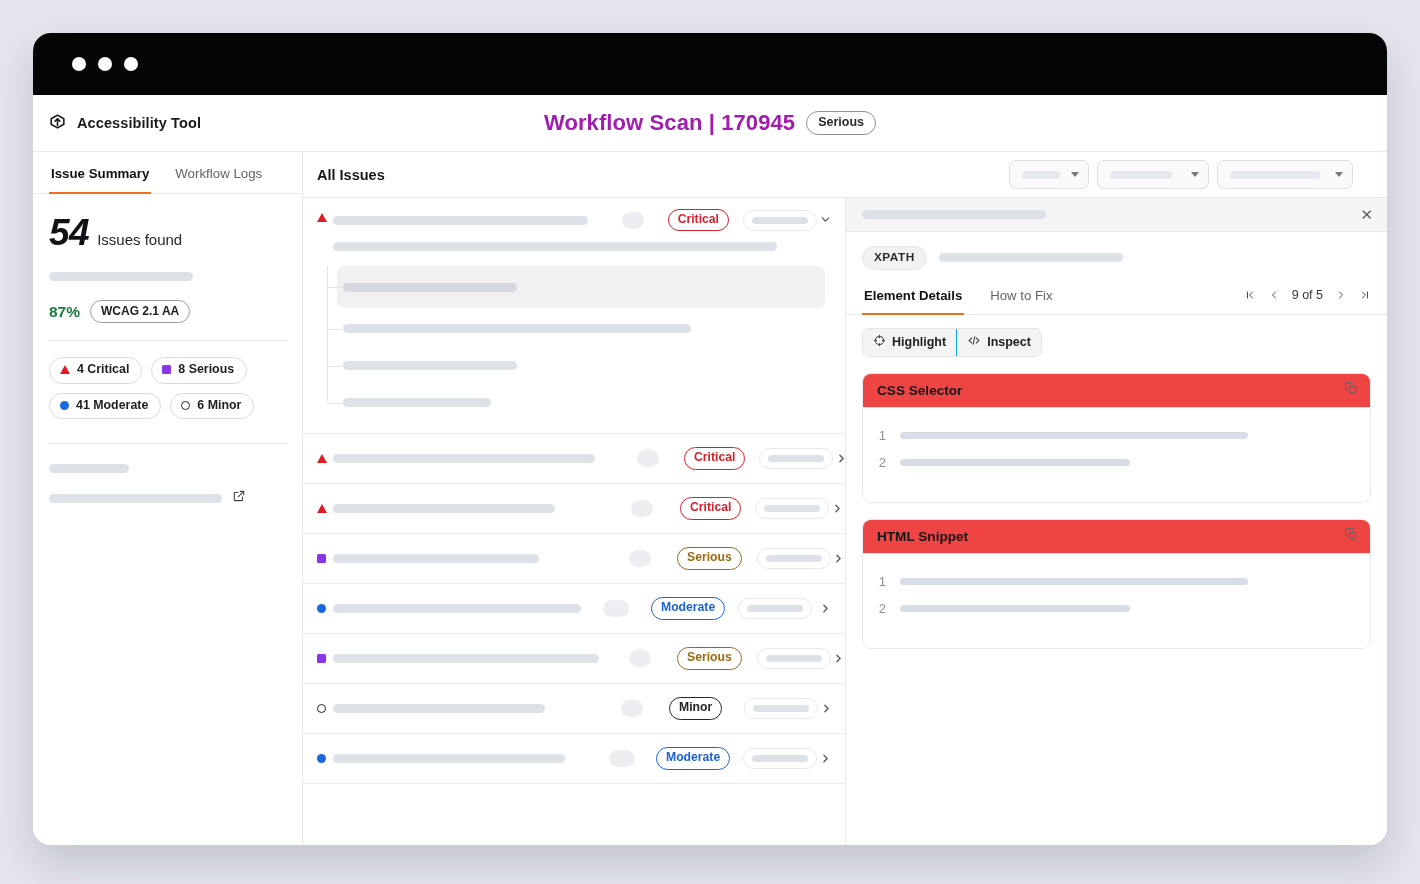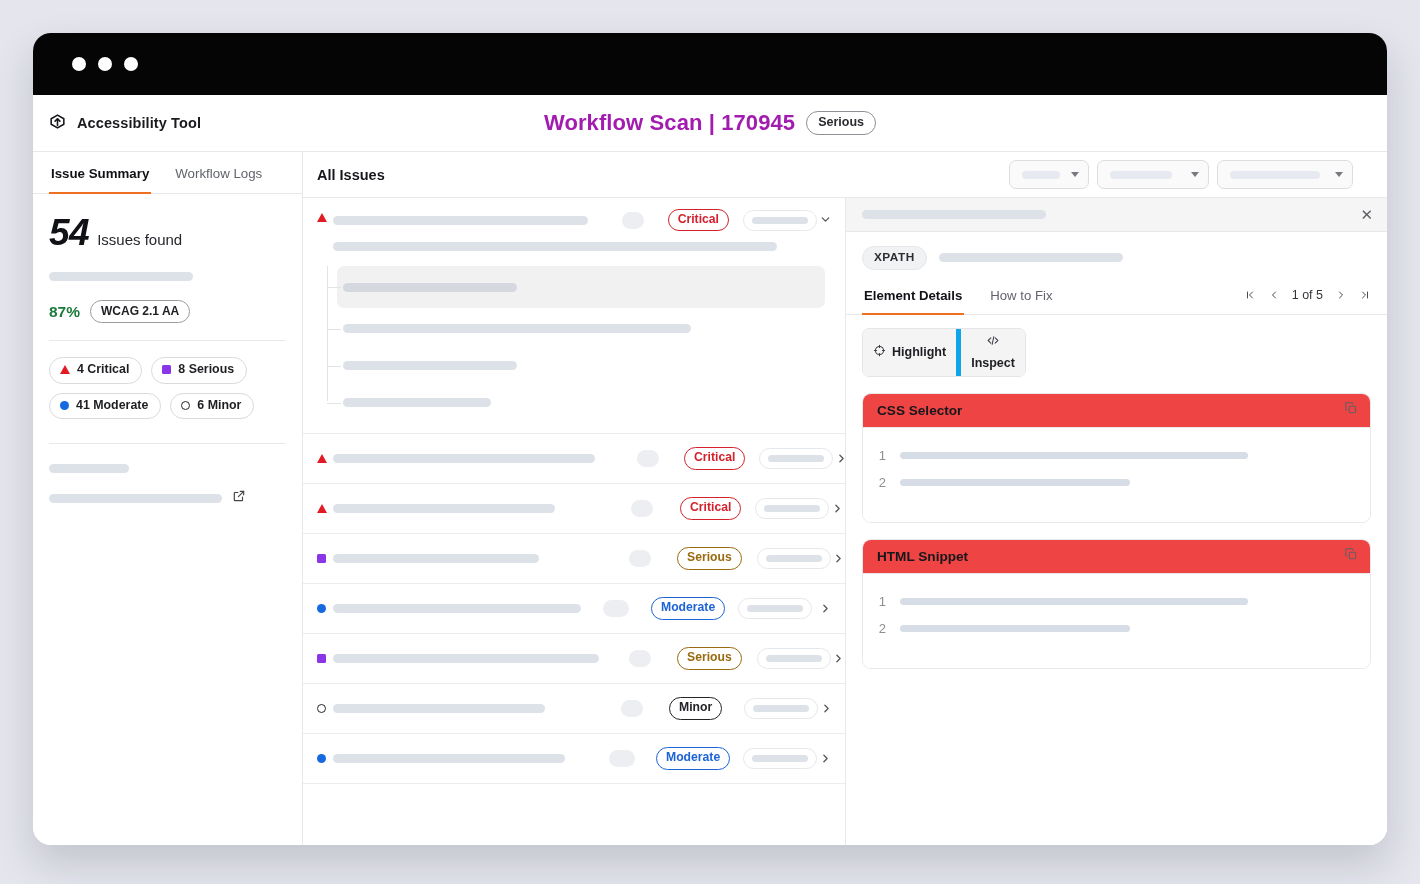--- a/index.html
+++ b/index.html
@@ -191,21 +191,21 @@
     font-size: 12.5px; color: #33353a; padding-bottom: 6px;
   }
   .pg-btn { cursor: pointer; color: #4a4c52; display: flex; align-items: center; }
 
   .actions { padding: 13px 16px 0; }
   .segbtns { display: inline-flex; border: 1px solid #e4e5e8; border-radius: 7px; overflow: hidden; }
   .segbtn {
     display: flex; align-items: center; gap: 6px; background: #f4f4f5;
     padding: 5px 10px 6px; font-size: 12.5px; font-weight: 700; color: #1d1e22; cursor: pointer;
   }
-  .segbtn + .segbtn { border-left: 5px solid #0ea5e9; flex-direction: column; }
+  .segbtn + .segbtn { border-left: 1px solid #0ea5e9; }
 
   .card { margin: 16px 16px 0; border: 1px solid #e7e8ea; border-radius: 9px; overflow: hidden; }
   .card-head {
     background: #ef4444; border-bottom: 1px solid #e7e8ea; height: 34px;
     display: flex; align-items: center; padding: 0 12px 0 14px;
   }
   .card-title { font-size: 13.6px; font-weight: 600; color: #16171b; }
   .copy-icon { margin-left: auto; cursor: pointer; color: #5e6066; }
   .card-body { padding: 14px 12px 26px 14px; background: #fff; }
   .codeline { display: flex; align-items: center; gap: 14px; height: 27px; }
@@ -520,21 +520,21 @@
                 <svg width="12" height="12" viewBox="0 0 24 24" fill="none" stroke="currentColor" stroke-width="2" stroke-linecap="round" stroke-linejoin="round">
                       <path d="M17 6 11 12l6 6"></path>
                       <path d="M7 6v12"></path>
                     </svg>
               </span>
               <span class="pg-btn">
                 <svg width="12" height="12" viewBox="0 0 24 24" fill="none" stroke="currentColor" stroke-width="2" stroke-linecap="round" stroke-linejoin="round">
                       <path d="m15 6-6 6 6 6"></path>
                     </svg>
               </span>
-              <span>1 of 5</span>
+              <span>9 of 5</span>
               <span class="pg-btn">
                 <svg width="12" height="12" viewBox="0 0 24 24" fill="none" stroke="currentColor" stroke-width="2" stroke-linecap="round" stroke-linejoin="round">
                       <path d="m9 6 6 6-6 6"></path>
                     </svg>
               </span>
               <span class="pg-btn">
                 <svg width="12" height="12" viewBox="0 0 24 24" fill="none" stroke="currentColor" stroke-width="2" stroke-linecap="round" stroke-linejoin="round">
                       <path d="m7 6 6 6-6 6"></path>
                       <path d="M17 6v12"></path>
                     </svg>

